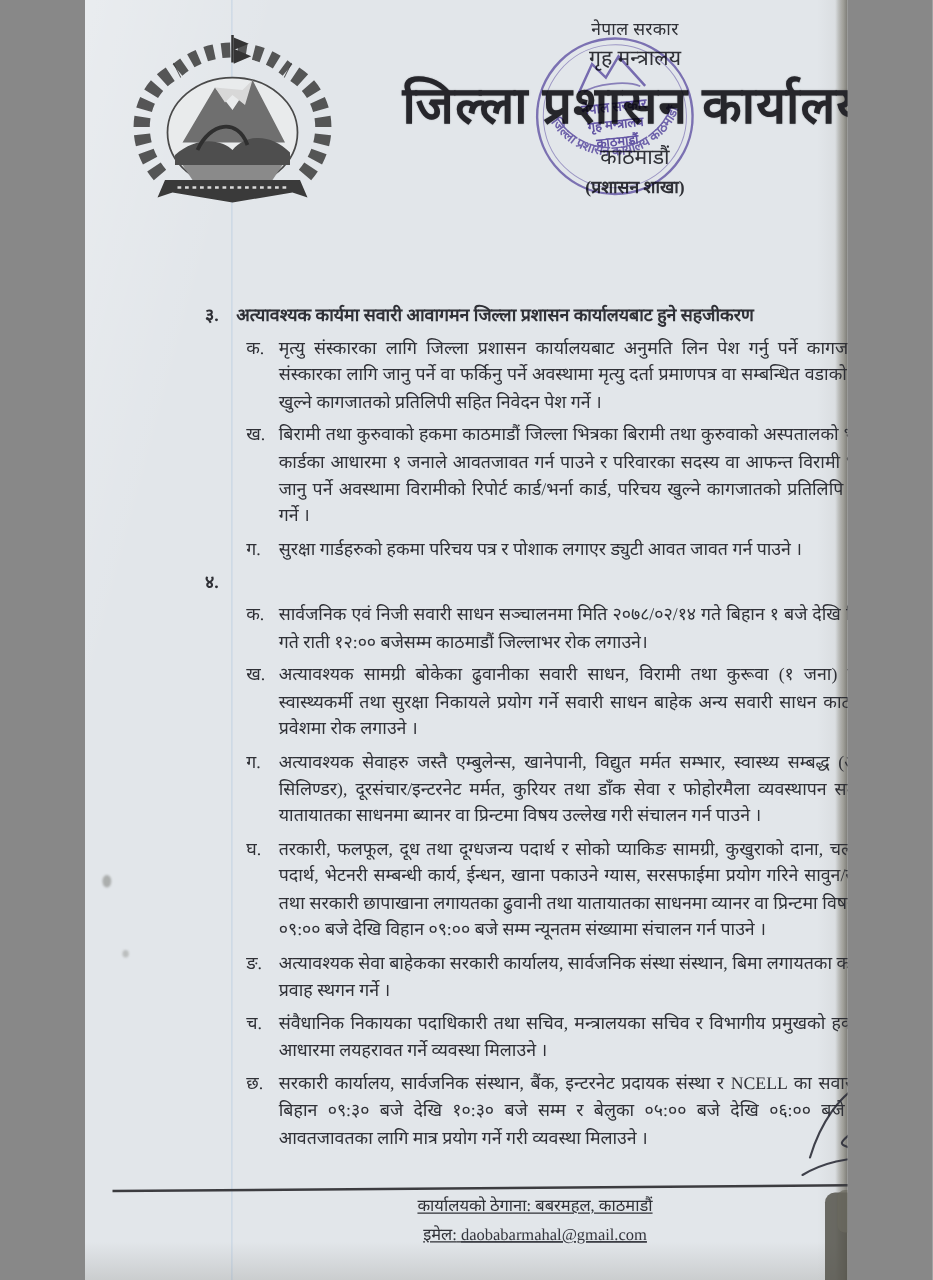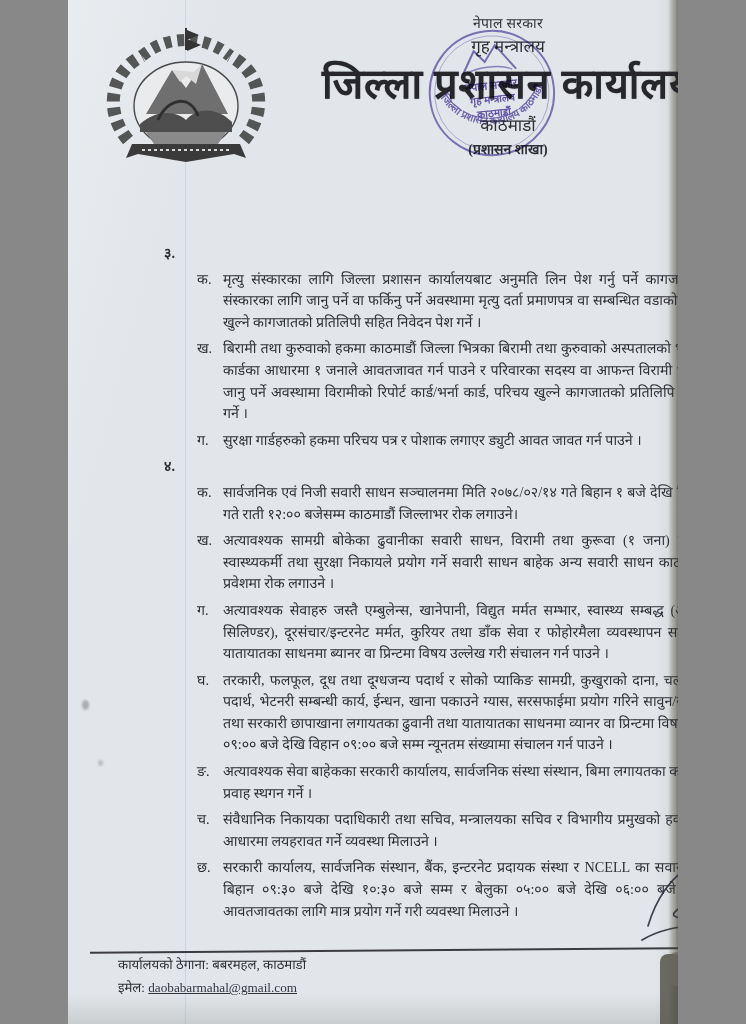--- a/index.html
+++ b/index.html
@@ -45,22 +45,22 @@
     font-size:14.2px; line-height:21.6px; }
   .sec-head { display:flex; margin-bottom:4px; font-weight:bold; }
   .sec-num { width:25px; flex:none; }
   .item { display:flex; margin-left:33px; margin-bottom:5px; }
   .item-label { width:26px; flex:none; }
   .item-text { flex:1; text-align:justify; }
   .sec4 { margin-top:4px; }
   
   .foot-rule { position:absolute; left:22px; top:949px; width:724px; height:2px;
     background:#3c3c40; transform:rotate(-.45deg); }
-  .footer { position:absolute; left:50px; top:953px; width:620px; 
-    font-size:13.2px; line-height:23px; }
+  .footer { position:absolute; left:50px; top:953px; width:620px; text-align:center;
+    font-size:13.2px; line-height:23px;text-decoration:underline; }
   .footer .email a, .footer .email span.addr { color:#33343c; text-decoration:underline; }
   
   .sig-wrap { position:absolute; left:540px; top:848px; width:206px; height:176px; }
   .sig-ink { position:absolute; left:0; top:0; width:206px; height:120px; }
   .stamp-name { position:absolute; right:6px; top:102px; width:200px; text-align:right;
     color:#5a46a8; font-weight:bold; transform:rotate(-3deg);
     text-shadow:0 0 1px rgba(90,70,170,.55); }
   .stamp-name .nm { font-size:16px; line-height:24px; }
   .stamp-name .tl { font-size:15.5px; line-height:24px; }
   svg text { font-family:"Liberation Serif","DejaVu Sans",serif; }
@@ -133,20 +133,21 @@
         <textPath href="#arcBot" startOffset="50%" text-anchor="middle">जिल्ला प्रशासन कार्यालय काठमाडौं</textPath>
       </text>
     </g>
   </svg>
 
   <div class="content">
 
     <div class="section">
       <div class="sec-head">
         <span class="sec-num">३.</span>
+        <span class="sec-title">अत्यावश्यक कार्यमा सवारी आवागमन जिल्ला प्रशासन कार्यालयबाट हुने सहजीकरण</span>
       </div>
       <div class="item">
         <span class="item-label">क.</span>
         <span class="item-text">मृत्यु संस्कारका लागि जिल्ला प्रशासन कार्यालयबाट अनुमति लिन पेश गर्नु पर्ने कागजातको हकमा मृत्यु संस्कारका लागि जानु पर्ने वा फर्किनु पर्ने अवस्थामा मृत्यु दर्ता प्रमाणपत्र वा सम्बन्धित वडाको सिफारिश, परिचय खुल्ने कागजातको प्रतिलिपी सहित निवेदन पेश गर्ने ।</span>
       </div>
       <div class="item">
         <span class="item-label">ख.</span>
         <span class="item-text">बिरामी तथा कुरुवाको हकमा काठमाडौं जिल्ला भित्रका बिरामी तथा कुरुवाको अस्पतालको भर्ना कार्ड वा रिपोर्ट कार्डका आधारमा १ जनाले आवतजावत गर्न पाउने र परिवारका सदस्य वा आफन्त विरामी भै काठमाडौं बाहिर जानु पर्ने अवस्थामा विरामीको रिपोर्ट कार्ड/भर्ना कार्ड, परिचय खुल्ने कागजातको प्रतिलिपि सहित निवेदन पेश गर्ने ।</span>
       </div>
       <div class="item">

